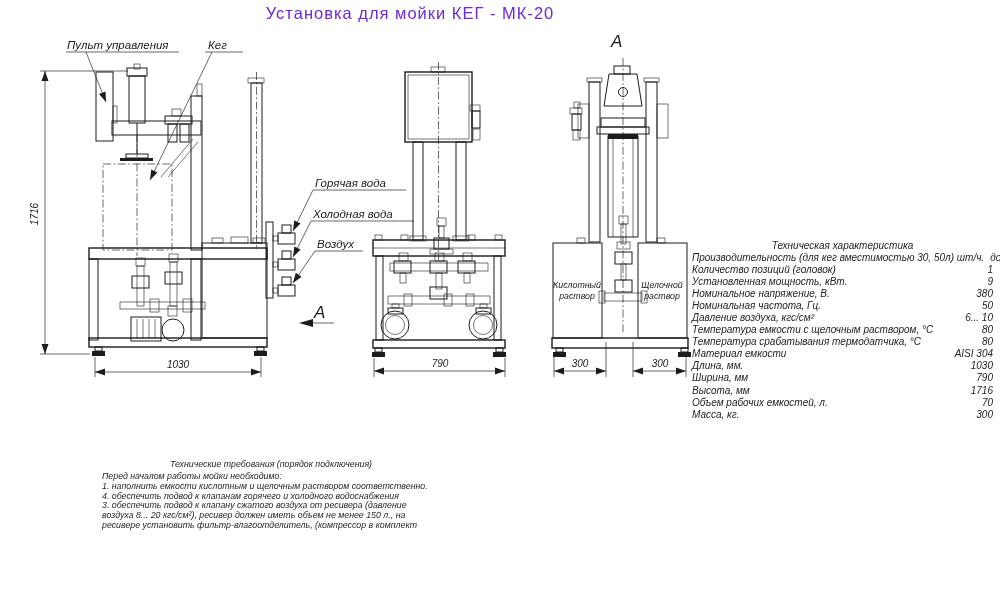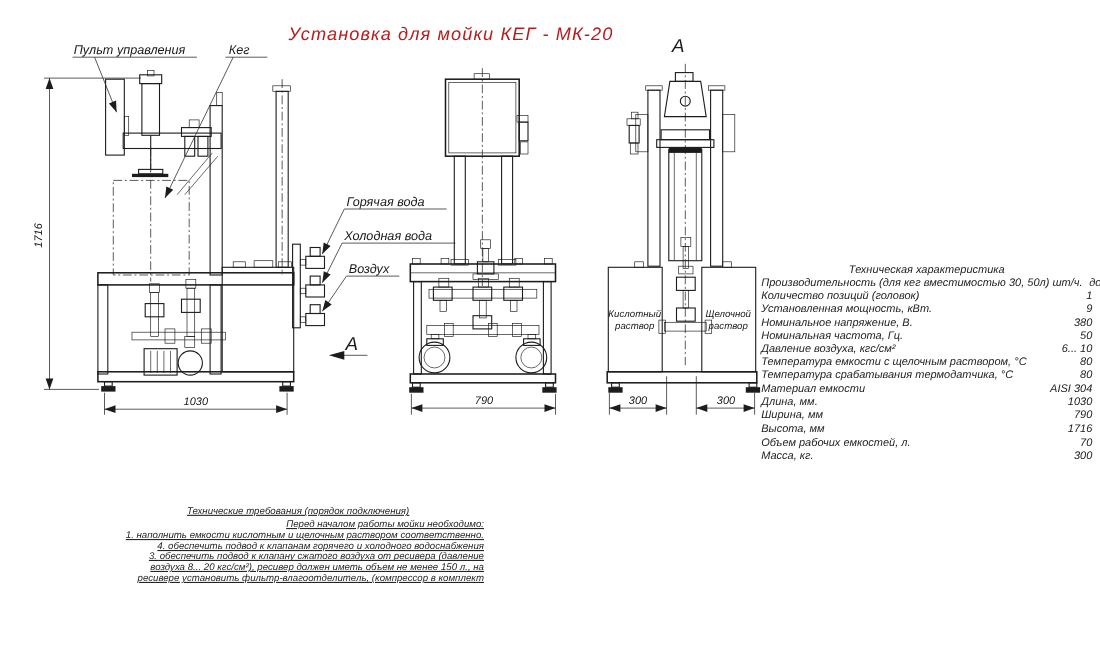--- a/index.html
+++ b/index.html
@@ -2,32 +2,32 @@
 <html><head>
 <meta charset="utf-8">
 <style>
   html,body{margin:0;padding:0;}
   body{
     width:1000px;height:596px;position:relative;background:#ffffff;
     font-family:"Liberation Sans",sans-serif;color:#1c1c1c;overflow:hidden;
   }
   .abs{position:absolute;}
   #title{
-    top:22px;left:230px;width:360px;text-align:center;
-    font-size:16.5px;font-style:italic;letter-spacing:1px;color:#b91c1c;
+    top:4px;left:230px;width:360px;text-align:center;
+    font-size:16.5px;letter-spacing:1px;color:#6d28d9;
   }
   
   #spec{top:239px;left:692px;width:301px;font-style:italic;font-size:10px;color:#222;}
   #spec .t{text-align:center;line-height:13px;white-space:nowrap;}
   #spec .r{display:flex;justify-content:space-between;line-height:12.05px;white-space:nowrap;}
   #spec .r .v{padding-left:6px;text-align:right;}
   
-  #reqs{top:459px;left:102px;width:338px;font-style:italic;font-size:8.8px;color:#252525;text-decoration:underline;}
+  #reqs{top:459px;left:102px;width:338px;font-style:italic;font-size:8.8px;color:#252525;}
   #reqs .t{text-align:center;line-height:11px;margin-bottom:2px;white-space:nowrap;}
-  #reqs .l{line-height:9.8px;white-space:nowrap;text-align:right;}
+  #reqs .l{line-height:9.8px;white-space:nowrap;}
   
   svg{position:absolute;top:0;left:0;}
   .s{stroke:#1c1c1c;stroke-width:1;fill:none;}
   .s2{stroke:#1c1c1c;stroke-width:1.4;fill:none;}
   .st{stroke:#1c1c1c;stroke-width:0.6;fill:none;}
   .fl{fill:#1c1c1c;stroke:none;}
   .dash{stroke:#2a2a2a;stroke-width:0.7;fill:none;stroke-dasharray:8 2.5 1.8 2.5;}
   .dm{stroke:#2a2a2a;stroke-width:0.7;fill:none;}
   text{font-family:"Liberation Sans",sans-serif;font-style:italic;fill:#1a1a1a;}
   text.lbl{font-size:11.5px;}

